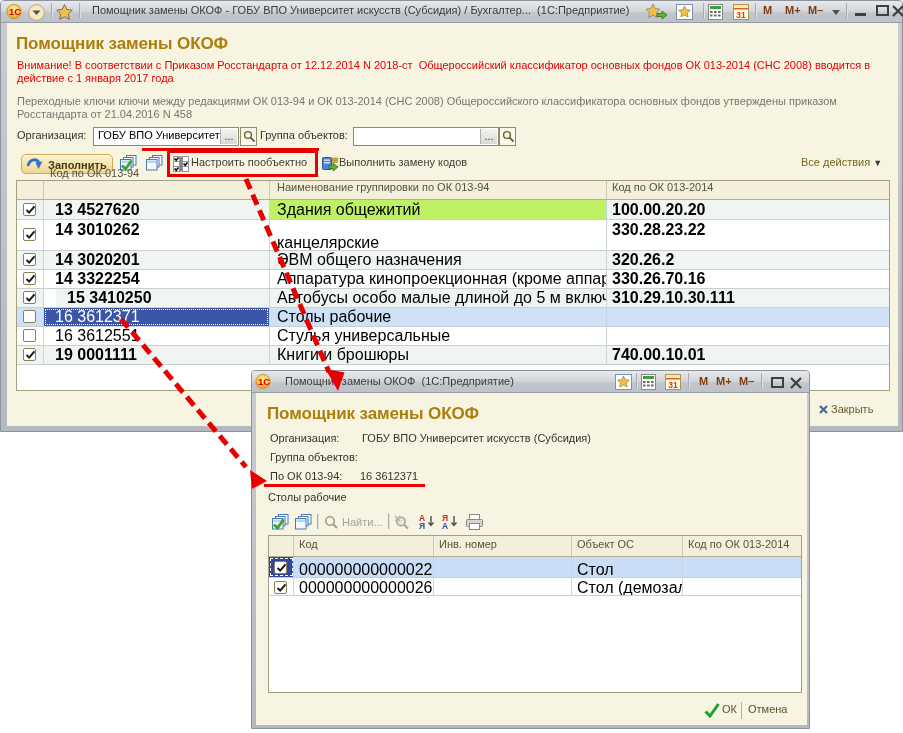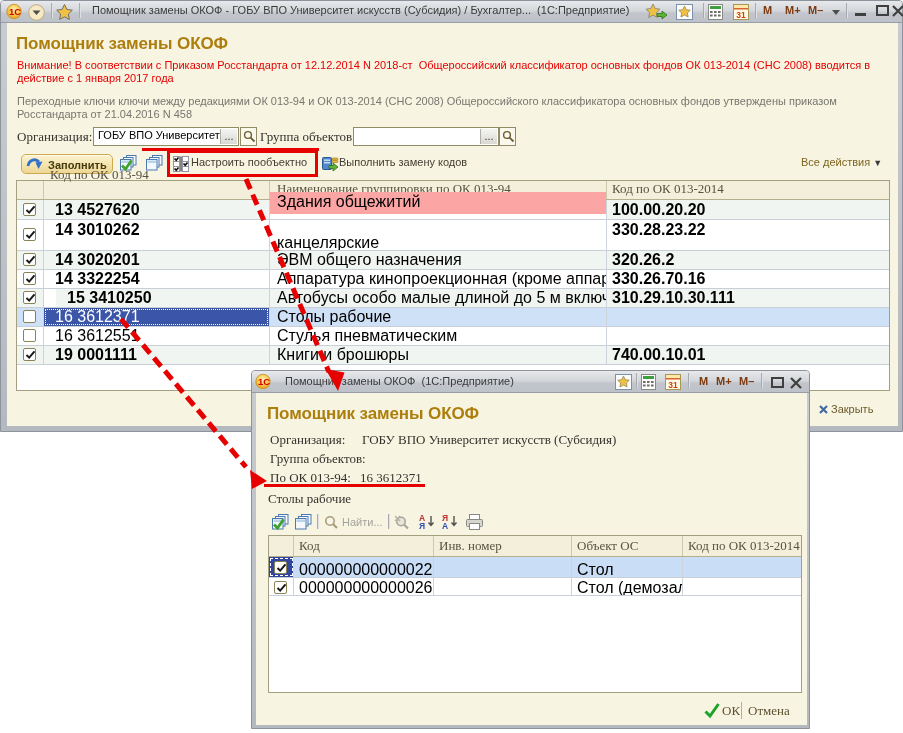--- a/index.html
+++ b/index.html
@@ -12,21 +12,21 @@
 .titlebar { position:absolute; left:0; right:0; top:0; height:22px;
   background:linear-gradient(#e7e9ec 0%, #d3d6da 45%, #c2c6cc 55%, #bdc2c8 100%);
   border-radius:3px 3px 0 0; box-shadow:inset 0 -1px 0 #979da6; }
 .titletext { position:absolute; top:4px; font-size:11px; color:#3a3a3a; white-space:nowrap; }
 .content { position:absolute; background:#f8f4e2; }
 .vsep { position:absolute; width:1px; top:3px; height:15px; background:#a7abb1; box-shadow:1px 0 0 #dfe1e4; }
 
 .goldtitle { position:absolute; font-size:17px; letter-spacing:-0.1px; font-weight:bold; color:#ac7e0c; white-space:nowrap; }
 .redtxt { position:absolute; font-size:11px; color:#e60000; line-height:13px; white-space:nowrap; }
 .greytxt { position:absolute; font-size:11px; color:#77776f; line-height:12.5px; white-space:nowrap; }
-.lbl { position:absolute; font-size:13px; color:#33322c; white-space:nowrap;font-family:Liberation Serif, serif; }
+.lbl { position:absolute; font-size:11px; color:#33322c; white-space:nowrap; }
 
 .input { position:absolute; height:19px; background:#fff; border:1px solid #918c68; font-size:11px; white-space:nowrap; overflow:hidden; color:#000; }
 .dots { position:absolute; top:1px; bottom:1px; right:1px; width:17px;
   background:linear-gradient(#f4f4f2,#d9d8d4); border-left:1px solid #b0afa8;
   font-size:11px; color:#333; text-align:center; line-height:15px; }
 .magbtn { position:absolute; width:17px; height:19px; background:#fbf8ec; border:1px solid #918c68; }
 
 .fillbtn { position:absolute; left:21px; top:154px; width:92px; height:20px;
   background:linear-gradient(#fbf2d2,#f5e5b0 50%,#eed795); border:1px solid #cfa94e; border-radius:5px;
   box-shadow:inset 0 1px 0 #fffbe8;
@@ -187,21 +187,21 @@
 <div class="lbl" style="left:277px; top:181px; color:#56523e;">Наименование группировки по ОК 013-94</div>
 <div class="lbl" style="left:612px; top:181px; color:#56523e;">Код по ОК 013-2014</div>
 <div class="abs" style="left:17px; top:200px; width:27px; height:19px; background:#f1f5f2;">
     <div class="cb" style="left:6px; top:3px;">
       <svg style="position:absolute;left:0.5px;top:1px" width="11" height="10" viewBox="0 0 11 10">
         <path d="M1.5,5 L4.2,7.6 L9.5,1.3" stroke="#1a1a1a" stroke-width="2" fill="none"></path>
       </svg>
     </div>
   </div>
 <div class="abs td2 b" style="left:44px; top:200px; width:225px; height:19px; background:#f1f5f2; color:#000; padding:1px 0 0 11px;">13 4527620</div>
-<div class="abs td2" style="left:270px; top:192px; width:336px; height:22px; background:#fca5a5; padding:1px 0 0 7px;">Здания общежитий</div>
+<div class="abs td2" style="left:270px; top:200px; width:336px; height:22px; background:#bef264; padding:1px 0 0 7px;">Здания общежитий</div>
 <div class="abs td2 b" style="left:607px; top:200px; width:282px; height:21px; background:#f1f5f2; padding:1px 0 0 5px;">100.00.20.20</div>
 <div class="abs" style="left:17px; top:220px; width:27px; height:30px; background:#ffffff;">
     <div class="cb" style="left:6px; top:8px;">
       <svg style="position:absolute;left:0.5px;top:1px" width="11" height="10" viewBox="0 0 11 10">
         <path d="M1.5,5 L4.2,7.6 L9.5,1.3" stroke="#1a1a1a" stroke-width="2" fill="none"></path>
       </svg>
     </div>
   </div>
 <div class="abs td2 b" style="left:44px; top:220px; width:225px; height:30px; background:#ffffff; color:#000; padding:1px 0 0 11px;">14 3010262</div>
 <div class="abs td2" style="left:270px; top:220px; width:336px; height:30px; background:#ffffff;">
@@ -241,21 +241,21 @@
 <div class="abs" style="left:17px; top:308px; width:27px; height:18px; background:#cfe1f7;">
     <div class="cb" style="left:6px; top:2px;"></div>
   </div>
 <div class="abs td2" style="left:44px; top:308px; width:225px; height:18px; background:#3b55a9; color:#fff; padding:0px 0 0 11px; outline:1px dotted #fff; outline-offset:-2px;">16 3612371</div>
 <div class="abs td2" style="left:270px; top:308px; width:336px; height:18px; background:#cfe1f7; padding:0px 0 0 7px;">Столы рабочие</div>
 <div class="abs td2" style="left:607px; top:308px; width:282px; height:18px; background:#cfe1f7; padding:0px 0 0 5px;"></div>
 <div class="abs" style="left:17px; top:327px; width:27px; height:18px; background:#ffffff;">
     <div class="cb" style="left:6px; top:2px;"></div>
   </div>
 <div class="abs td2" style="left:44px; top:327px; width:225px; height:18px; background:#ffffff; color:#000; padding:0px 0 0 11px;">16 3612551</div>
-<div class="abs td2" style="left:270px; top:327px; width:336px; height:18px; background:#ffffff; padding:0px 0 0 7px;">Стулья пневматическим</div>
+<div class="abs td2" style="left:270px; top:327px; width:336px; height:18px; background:#ffffff; padding:0px 0 0 7px;">Стулья универсальные</div>
 <div class="abs td2" style="left:607px; top:327px; width:282px; height:18px; background:#ffffff; padding:0px 0 0 5px;"></div>
 <div class="abs" style="left:17px; top:346px; width:27px; height:18px; background:#f1f5f2;">
     <div class="cb" style="left:6px; top:2px;">
       <svg style="position:absolute;left:0.5px;top:1px" width="11" height="10" viewBox="0 0 11 10">
         <path d="M1.5,5 L4.2,7.6 L9.5,1.3" stroke="#1a1a1a" stroke-width="2" fill="none"></path>
       </svg>
     </div>
   </div>
 <div class="abs td2 b" style="left:44px; top:346px; width:225px; height:18px; background:#f1f5f2; color:#000; padding:0px 0 0 11px;">19 0001111</div>
 <div class="abs td2" style="left:270px; top:346px; width:336px; height:18px; background:#f1f5f2; padding:0px 0 0 7px;">Книги и брошюры</div>

